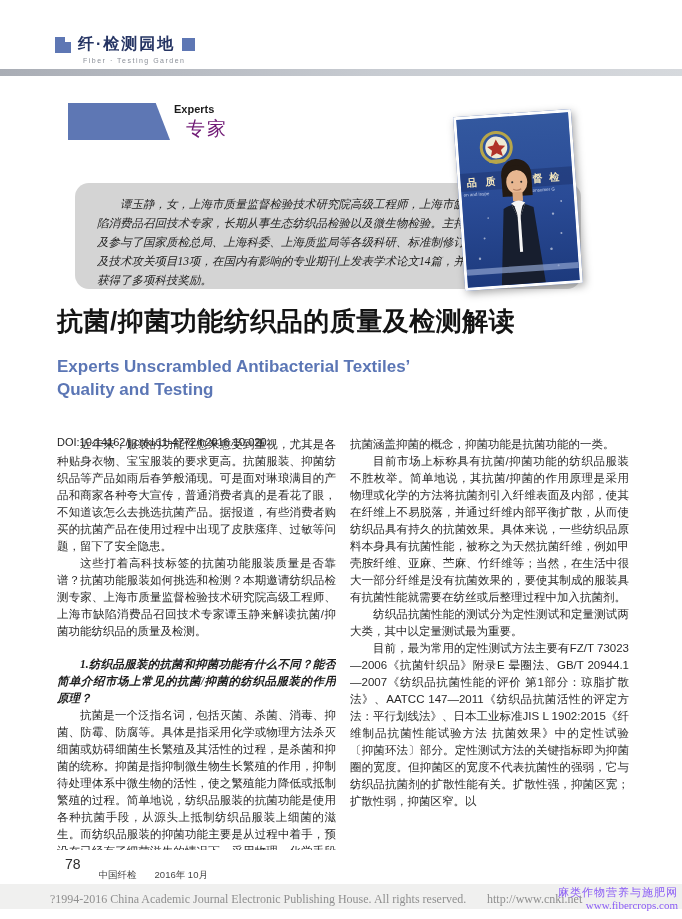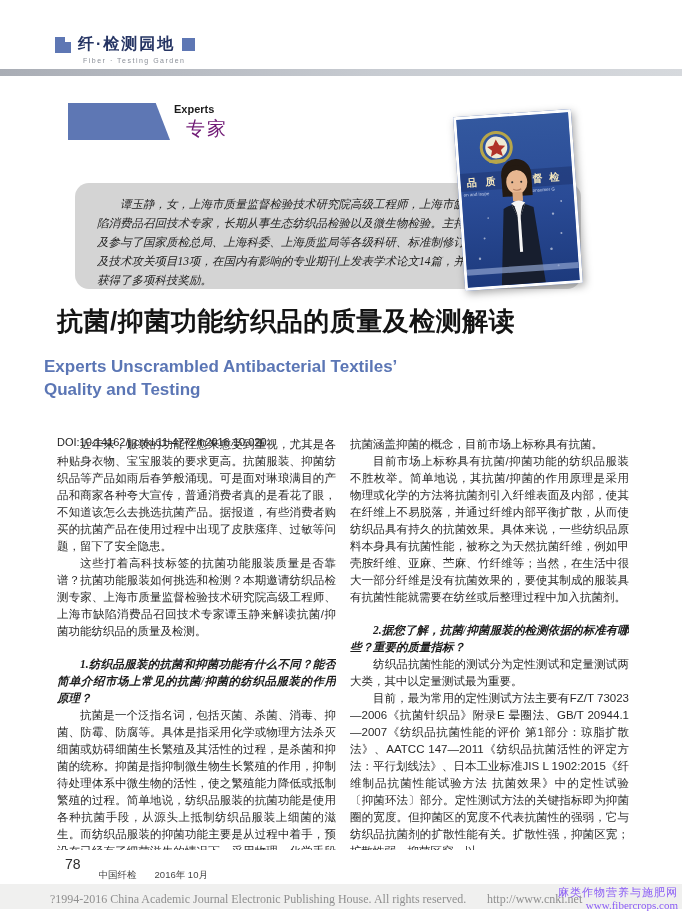--- a/index.html
+++ b/index.html
@@ -31,21 +31,21 @@
 
   
   .photo{position:absolute;left:459px;top:113px;width:112px;height:168px;
          transform:rotate(-4deg);border:3px solid #fdfdfd;
          box-shadow:2px 3px 9px rgba(0,0,0,.35);background:#2b4f9f;}
   .photo svg{display:block;}
 
   
   .article-title{position:absolute;left:57px;top:304px;width:572px;
                  font-size:26px;font-weight:bold;color:#141414;letter-spacing:.5px;}
-  .article-title-en{position:absolute;left:44px;top:355px;width:480px;
+  .article-title-en{position:absolute;left:57px;top:355px;width:480px;
                     font-size:17px;font-weight:bold;color:#5b76b5;line-height:23px;}
   .doi{position:absolute;left:57px;top:436px;font-size:11px;color:#1d1d1d;}
 
   .cols{position:absolute;left:57px;top:436px;width:572px;height:414px;display:flex;gap:14px;overflow:hidden;}
   .col{width:279px;height:414px;overflow:hidden;font-size:11.5px;line-height:17px;color:#2a2a2a;text-align:justify;}
   .col p{margin:0;}
   .para{text-indent:2em;}
   .cont{text-indent:0;}
   .q{font-family:"Liberation Serif","DejaVu Serif",serif;font-style:italic;font-weight:bold;
      text-indent:2em;margin-top:16px !important;color:#1c1c1c;}
@@ -154,23 +154,22 @@
   <div class="doi">DOI:10.14162/j.cnki.11-4772/t.2016.10.020</div>
 
   <div class="cols">
     <div class="col">
       <p class="para">近年来，服装的功能性愈来愈受到重视，尤其是各种贴身衣物、宝宝服装的要求更高。抗菌服装、抑菌纺织品等产品如雨后春笋般涌现。可是面对琳琅满目的产品和商家各种夸大宣传，普通消费者真的是看花了眼，不知道该怎么去挑选抗菌产品。据报道，有些消费者购买的抗菌产品在使用过程中出现了皮肤瘙痒、过敏等问题，留下了安全隐患。</p>
       <p class="para">这些打着高科技标签的抗菌功能服装质量是否靠谱？抗菌功能服装如何挑选和检测？本期邀请纺织品检测专家、上海市质量监督检验技术研究院高级工程师、上海市缺陷消费品召回技术专家谭玉静来解读抗菌/抑菌功能纺织品的质量及检测。</p>
       <p class="q">1.纺织品服装的抗菌和抑菌功能有什么不同？能否简单介绍市场上常见的抗菌/抑菌的纺织品服装的作用原理？</p>
       <p class="para">抗菌是一个泛指名词，包括灭菌、杀菌、消毒、抑菌、防霉、防腐等。具体是指采用化学或物理方法杀灭细菌或妨碍细菌生长繁殖及其活性的过程，是杀菌和抑菌的统称。抑菌是指抑制微生物生长繁殖的作用，抑制待处理体系中微生物的活性，使之繁殖能力降低或抵制繁殖的过程。简单地说，纺织品服装的抗菌功能是使用各种抗菌手段，从源头上抵制纺织品服装上细菌的滋生。而纺织品服装的抑菌功能主要是从过程中着手，预设在已经有了细菌滋生的情况下，采用物理、化学手段以抑制细菌的繁殖及活性。</p>
     </div>
     <div class="col">
-      <p class="cont">抗菌涵盖抑菌的概念，目前市场上标称具有抗菌。</p>
+      <p class="cont">抗菌涵盖抑菌的概念，抑菌功能是抗菌功能的一类。</p>
       <p class="para">目前市场上标称具有抗菌/抑菌功能的纺织品服装不胜枚举。简单地说，其抗菌/抑菌的作用原理是采用物理或化学的方法将抗菌剂引入纤维表面及内部，使其在纤维上不易脱落，并通过纤维内部平衡扩散，从而使纺织品具有持久的抗菌效果。具体来说，一些纺织品原料本身具有抗菌性能，被称之为天然抗菌纤维，例如甲壳胺纤维、亚麻、苎麻、竹纤维等；当然，在生活中很大一部分纤维是没有抗菌效果的，要使其制成的服装具有抗菌性能就需要在纺丝或后整理过程中加入抗菌剂。</p>
-      <p class="q">2.据您了解，抗菌/抑菌服装的检测依据的标准有哪些？重要的质量指标？</p>
       <p class="para">纺织品抗菌性能的测试分为定性测试和定量测试两大类，其中以定量测试最为重要。</p>
       <p class="para">目前，最为常用的定性测试方法主要有FZ/T 73023—2006《抗菌针织品》附录E 晕圈法、GB/T 20944.1—2007《纺织品抗菌性能的评价 第1部分：琼脂扩散法》、AATCC 147—2011《纺织品抗菌活性的评定方法：平行划线法》、日本工业标准JIS L 1902:2015《纤维制品抗菌性能试验方法 抗菌效果》中的定性试验〔抑菌环法〕部分。定性测试方法的关键指标即为抑菌圈的宽度。但抑菌区的宽度不代表抗菌性的强弱，它与纺织品抗菌剂的扩散性能有关。扩散性强，抑菌区宽；扩散性弱，抑菌区窄。以</p>
     </div>
   </div>
 
   <div class="pagefoot">
     <span class="pno">78</span>
     <span class="jname">中国纤检</span>
     <span class="jissue">2016年 10月</span>
   </div>

